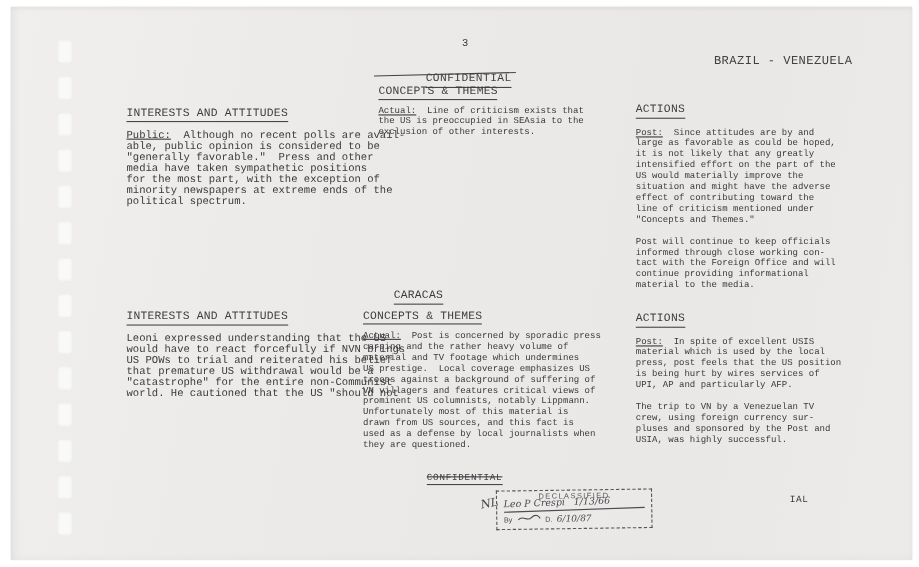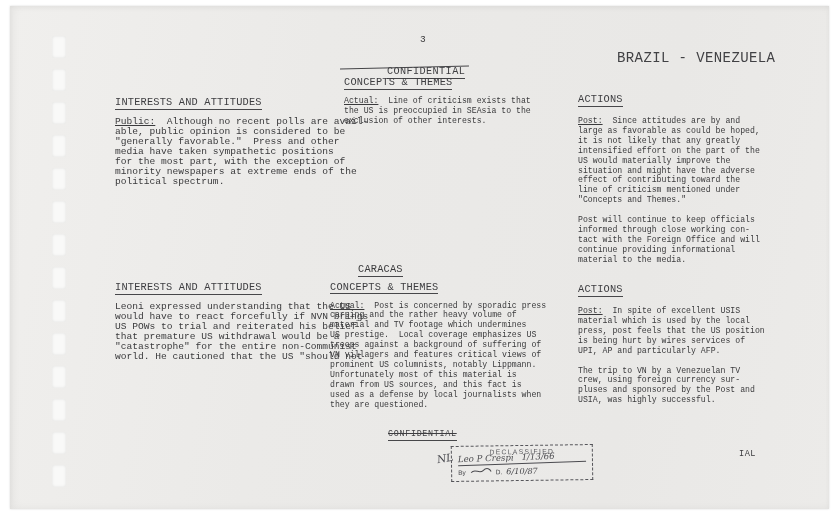--- a/index.html
+++ b/index.html
@@ -29,21 +29,21 @@
     color:#3d3d40;
   }
   .city-line{display:block;font-size:10.3px;line-height:11px;letter-spacing:0.2px;}
   .city-line > span{display:inline-block;border-bottom:1px solid #47474a;padding-bottom:0.5px;}
   .hgap{height:7px;}
   .pre{white-space:pre-wrap;}
   .lead{text-decoration:underline;font-family:Liberation Mono, monospace;}
   p.bodyp{margin:0;}
   p.bodyp + p.bodyp{margin-top:10px;}
   .pagenum{font-size:9.5px;}
-  .region{font-size:14px;letter-spacing:0.4px;color:#414144;}
+  .region{font-size:11px;letter-spacing:0.4px;color:#414144;margin-left:32px;}
   .footer-code{font-size:8.6px;letter-spacing:0.5px;}
   .conf-top{
     font-size:10.2px;letter-spacing:0.4px;color:#3e3e41;
     display:inline-block;border-bottom:1.2px solid #454548;padding-bottom:0.5px;
   }
   .conf-top-wrap{position:absolute;left:377px;top:55px;}
   .conf-top-wrap .strike{
     position:absolute;left:-47px;right:-4px;top:5.5px;height:0;
     border-top:1.5px solid #454548;transform:rotate(-1.4deg);
   }
@@ -200,15 +200,15 @@
     <div class="stamp-by">
       <span>By</span>
       <span class="squiggle"><svg width="22" height="7" viewBox="0 0 22 7">
             <path d="M1 5 C 5 0, 9 7, 13 3 S 20 2, 21 4" stroke="#4a4a4e" stroke-width="1" fill="none"></path>
           </svg></span>
       <span>D.</span>
       <span class="hand">6/10/87</span>
     </div>
   </div>
 
-  <div class="abs footer-code" style="left:729px;top:443px">IAL</div>
+  <div class="abs footer-code" style="left:708px;top:443px">IAL</div>
 
 </div>
 
 </body></html>

